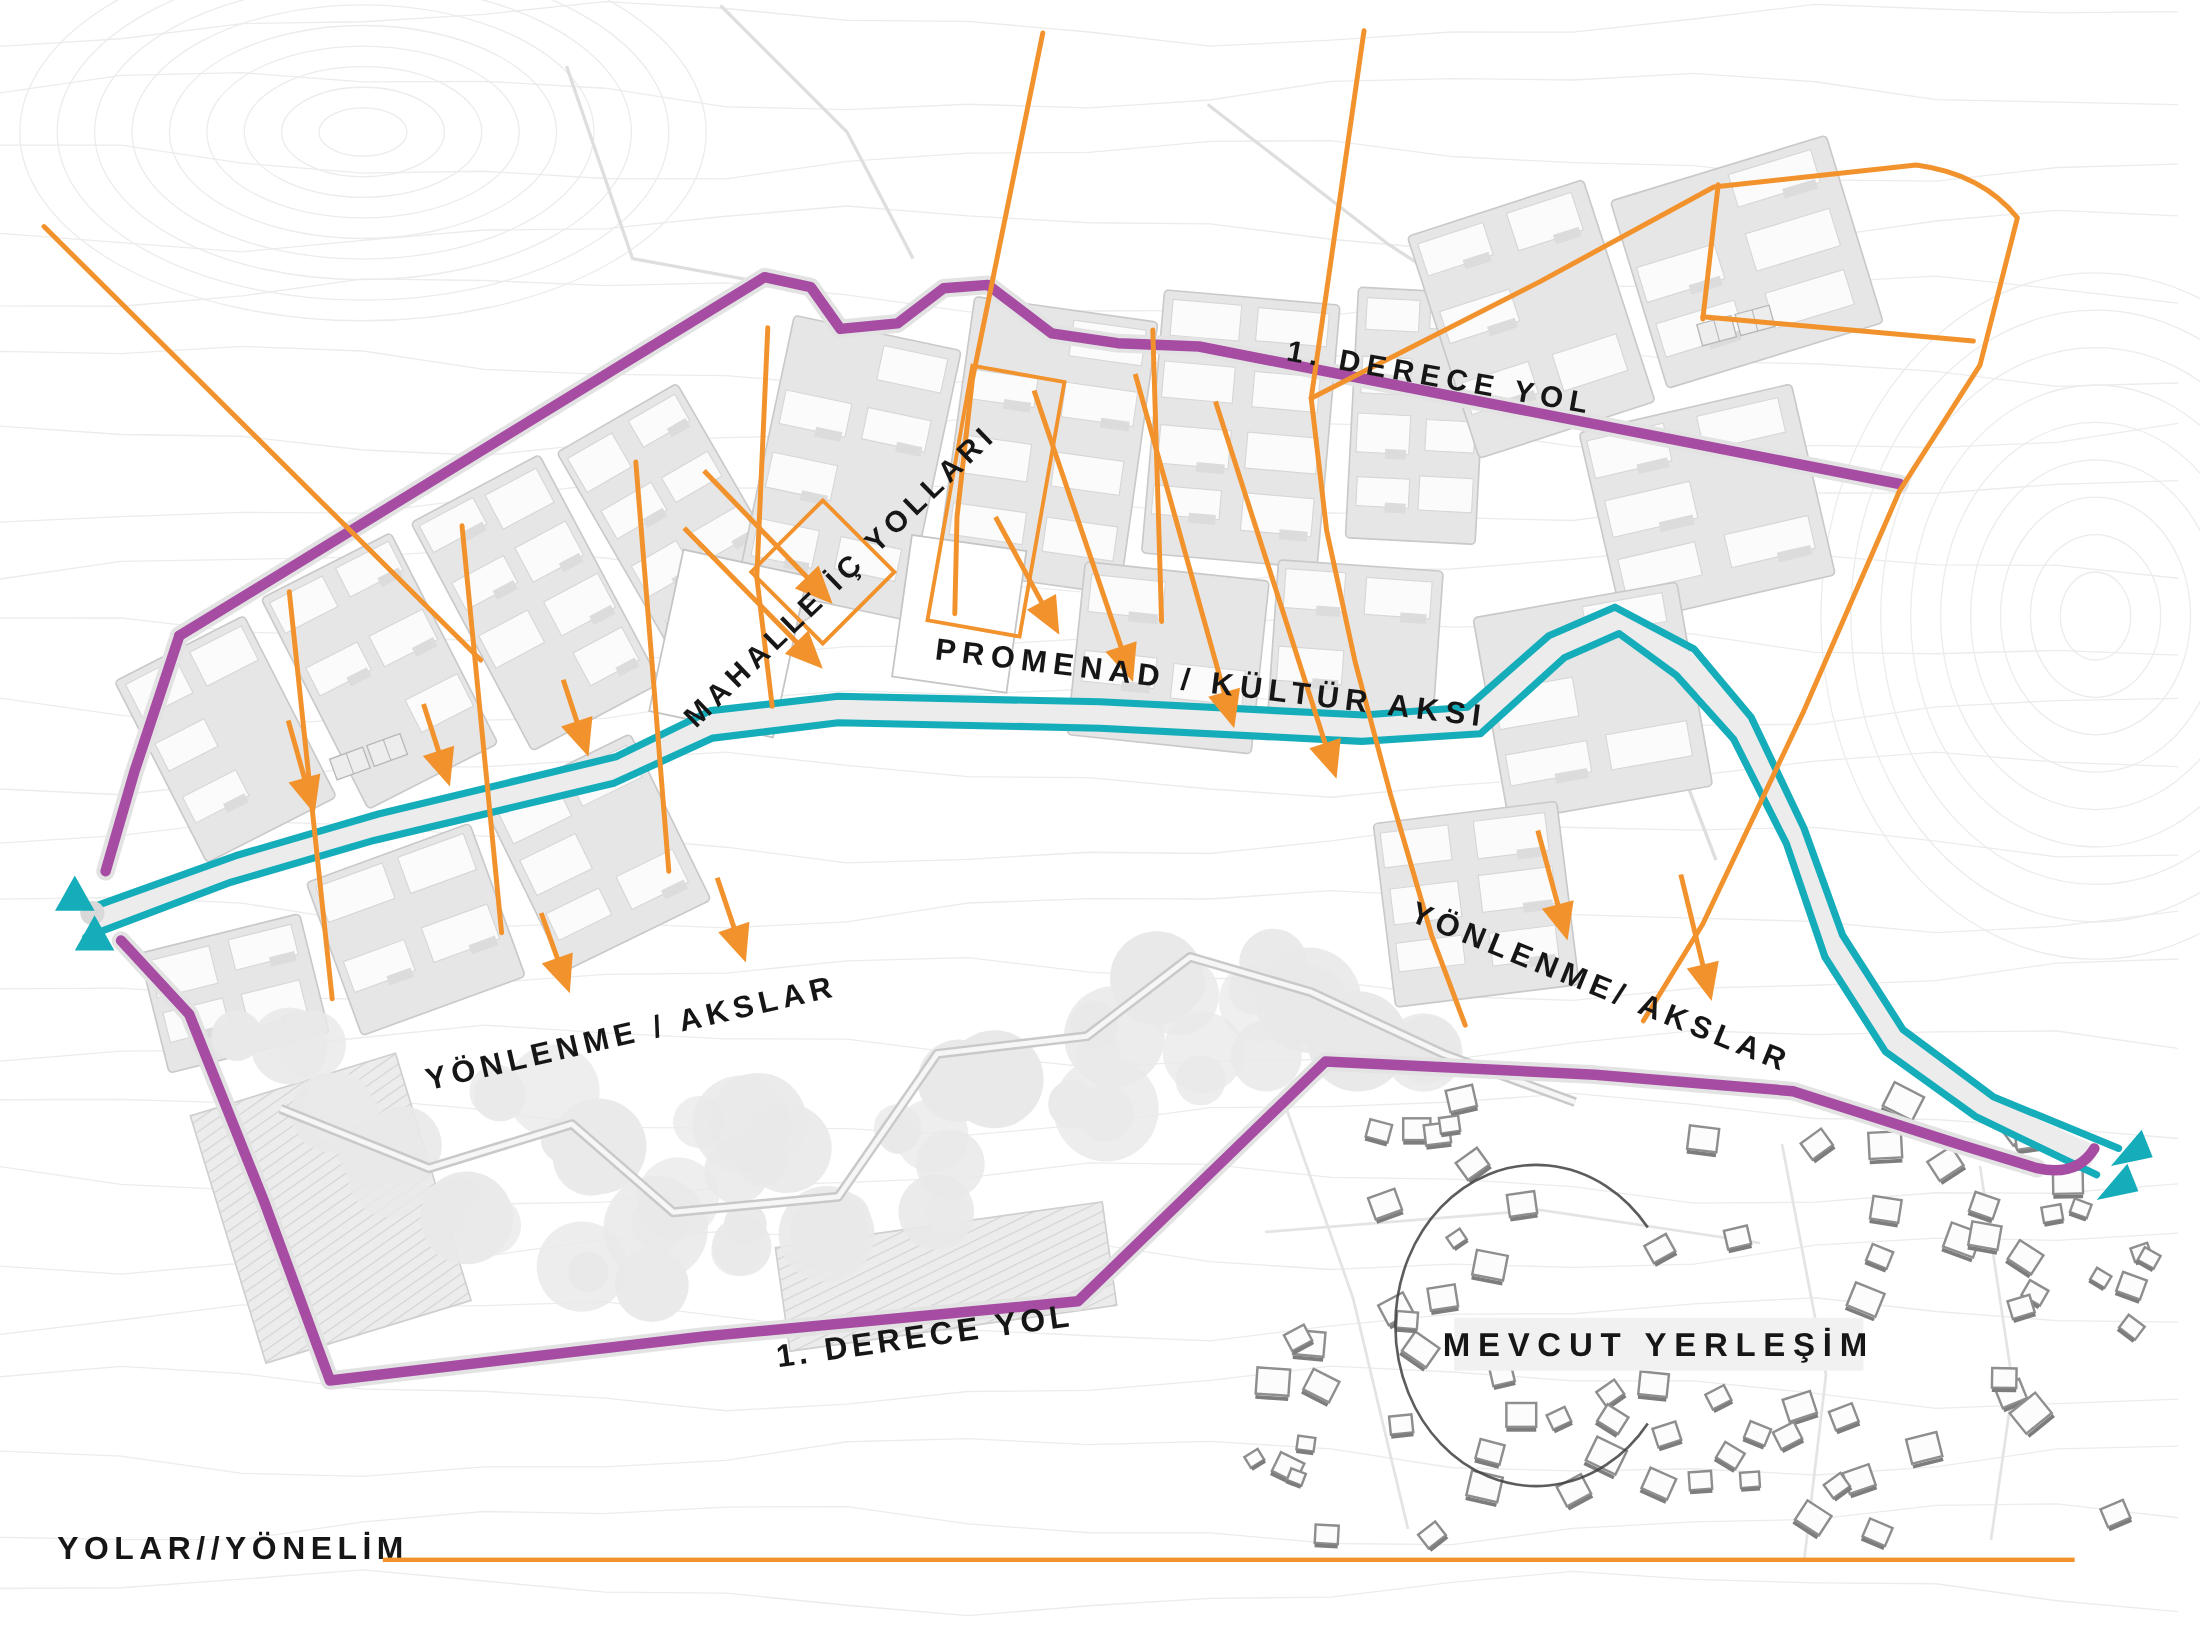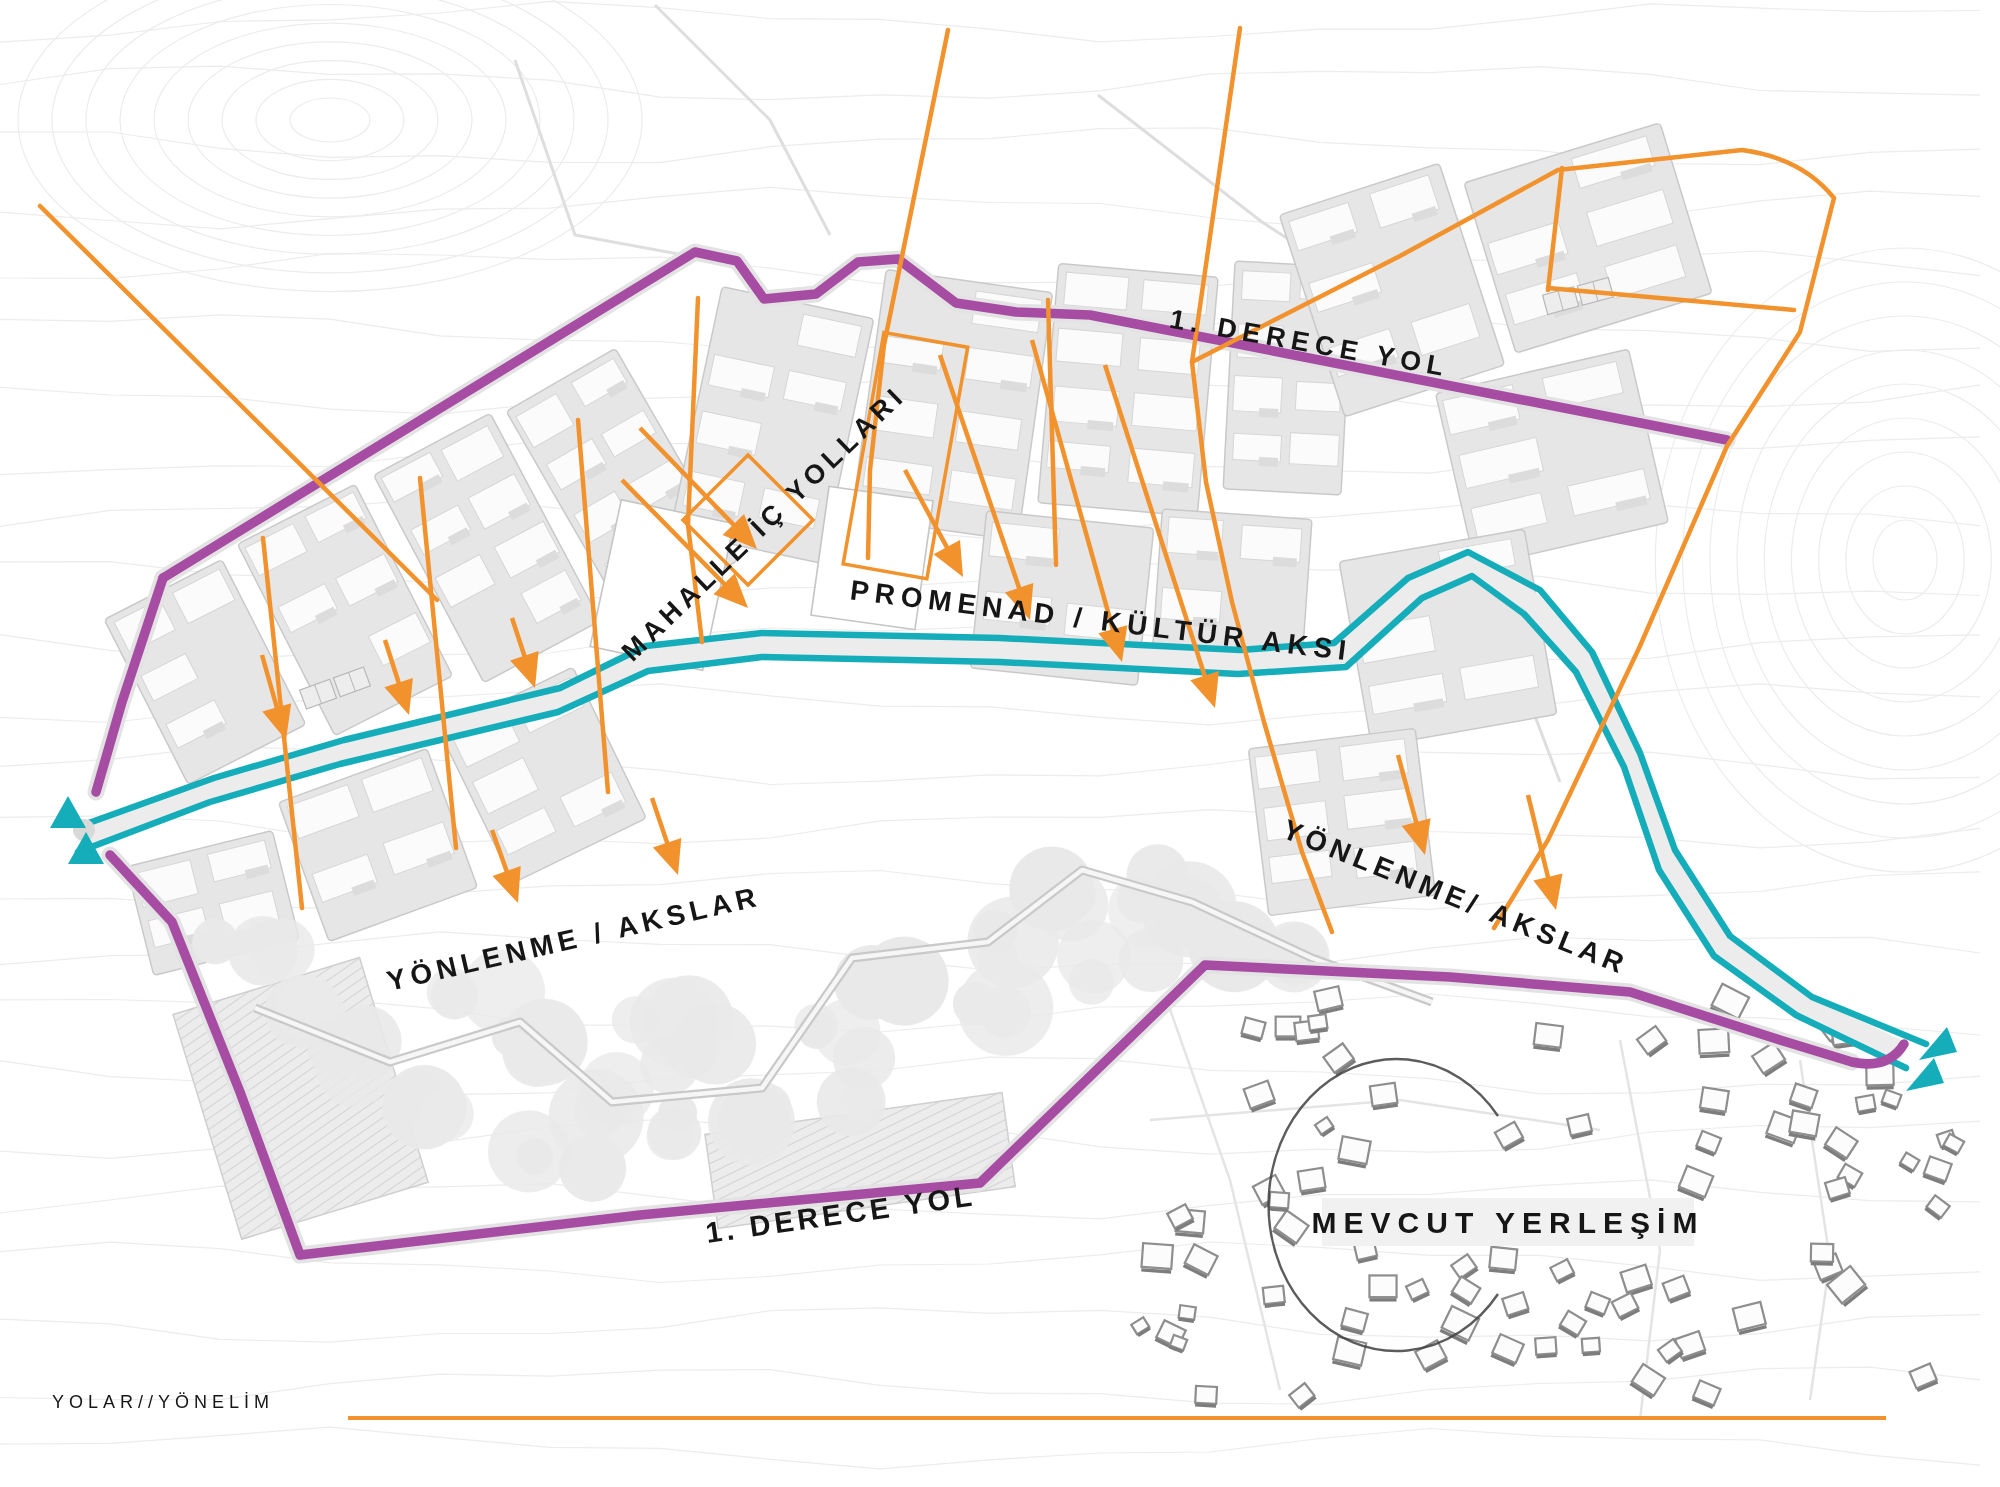--- a/index.html
+++ b/index.html
@@ -21,21 +21,21 @@
   .teal-tri{fill:var(--teal);}
   .orange-road{stroke:var(--orange);stroke-width:4.5;fill:none;stroke-linejoin:round;stroke-linecap:round;}
   .orange-frame{stroke:var(--orange);stroke-width:3.5;fill:none;}
   .axis-line{stroke:var(--orange);stroke-width:4.5;}
   .axis-head{fill:var(--orange);}
   .house{fill:#fcfcfc;stroke:#8e8e8e;stroke-width:2.2;}
   .settle-road{stroke:#e4e4e4;stroke-width:2.5;fill:none;}
   .sketch-circle{stroke:#3f3f3f;stroke-width:2.4;fill:none;opacity:.85;}
   .lbl{font-family:"Liberation Sans",sans-serif;font-weight:bold;fill:var(--ink);}
   .lbl-band{fill:#f1f1f1;}
-  .title-block{position:absolute;left:52px;top:1392px;font-size:18px;font-weight:normal;
+  .title-block{position:absolute;left:52px;top:1392px;font-size:29px;font-weight:bold;
                letter-spacing:5px;color:var(--ink);white-space:nowrap;}
   .title-rule{position:absolute;left:348px;top:1416px;width:1538px;height:4px;background:var(--orange);}
 </style>
 </head>
 <body>
 
 <div class="stage">
   <svg width="2000" height="1487" viewBox="0 0 2000 1487">
     <defs>
       <pattern id="stripes" width="9" height="9" patternUnits="userSpaceOnUse" patternTransform="rotate(72)">

